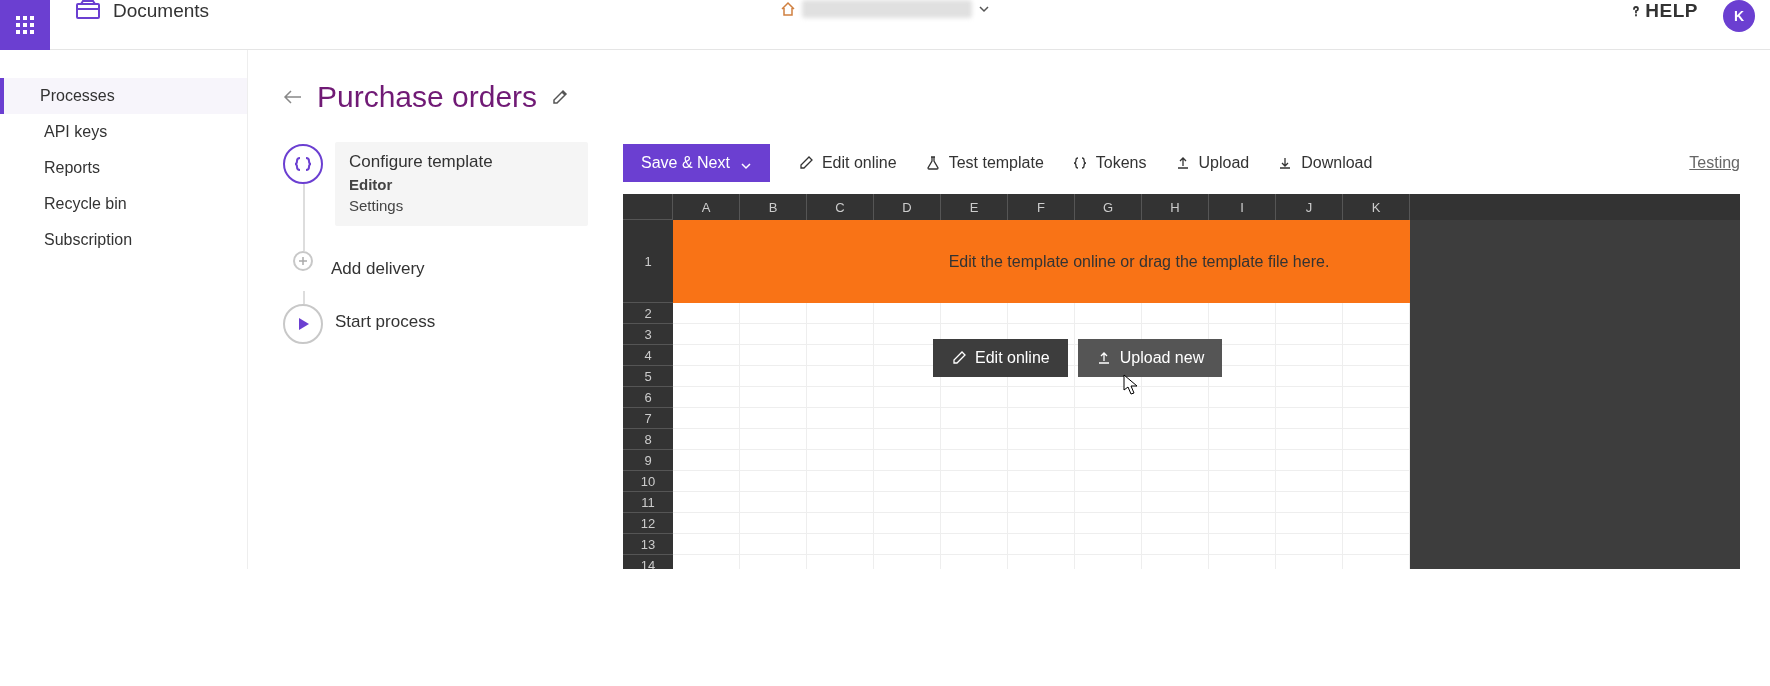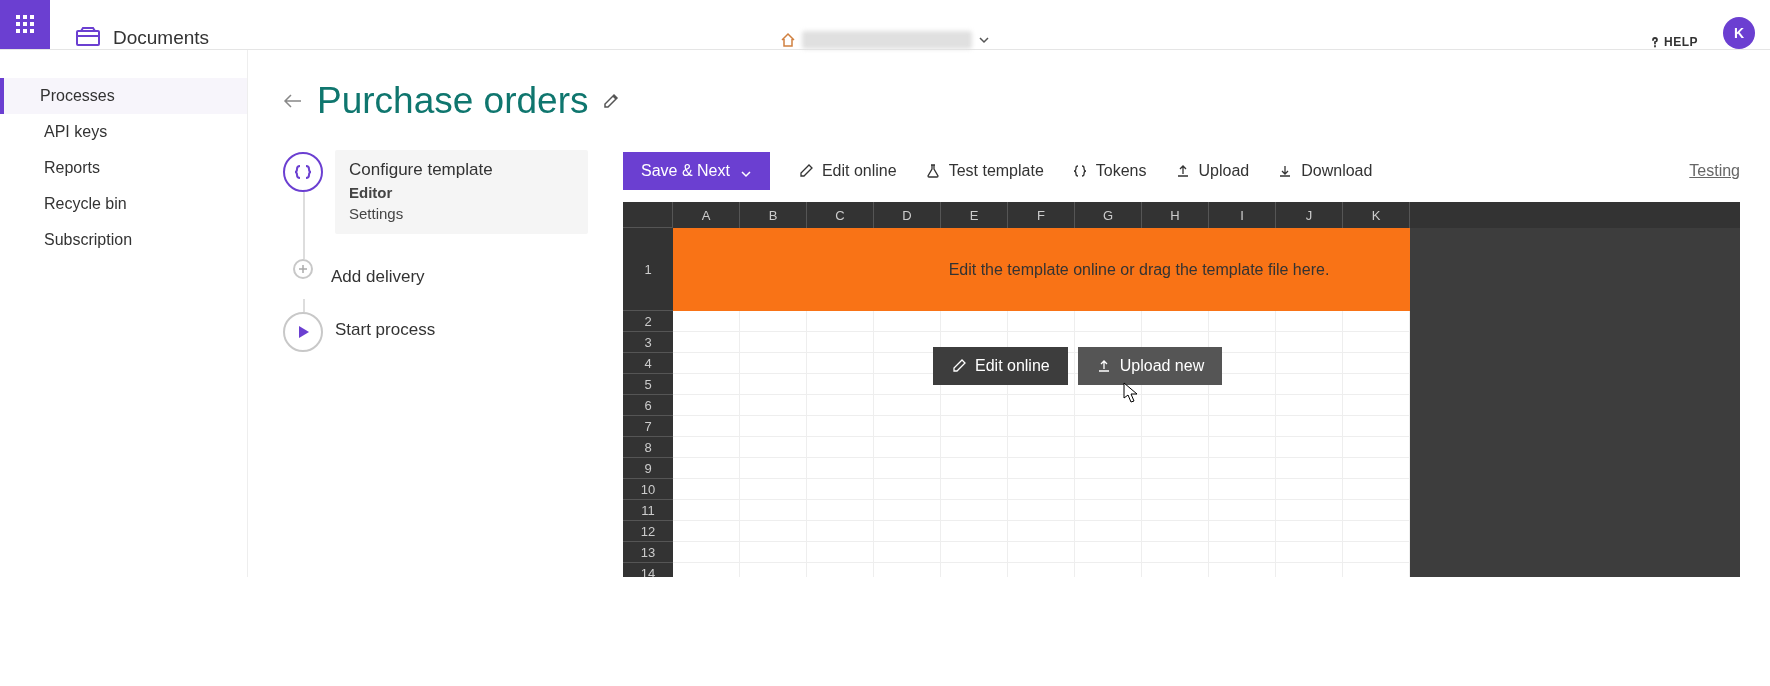--- a/index.html
+++ b/index.html
@@ -1,40 +1,40 @@
 <!DOCTYPE html>
 <html><head>
 <meta charset="utf-8">
 <style>
 * { box-sizing: border-box; margin: 0; padding: 0; }
 body { font-family: "Segoe UI", Arial, sans-serif; font-size: 15px; color: #333; background: #fff; width: 1770px; }
 
 
-.topbar { display: flex; align-items: flex-end; height: 50px; border-bottom: 1px solid #e5e5e5; position: relative; }
+.topbar { display: flex; align-items: flex-start; height: 50px; border-bottom: 1px solid #e5e5e5; position: relative; }
 .apps-btn { width: 50px; height: 50px; background: #6b3fd1; display: flex; align-items: center; justify-content: center; }
 .apps-grid { width: 18px; height: 18px; display: grid; grid-template-columns: repeat(3,4px); grid-template-rows: repeat(3,4px); gap: 3px; }
 .apps-grid span { background: #fff; width: 4px; height: 4px; }
 .doc-icon { margin-left: 25px; color: #6b3fd1; }
 .doc-label { margin-left: 12px; font-size: 19px; color: #333; }
 .account { position: absolute; left: 50%; transform: translateX(-50%); display: flex; align-items: center; gap: 6px; }
 .account .blurred { width: 170px; height: 18px; background: #e0e0e0; filter: blur(2px); border-radius: 3px; }
-.help { margin-left: auto; display: flex; align-items: center; gap: 2px; font-weight: 600; font-size: 12px; color: #333; letter-spacing: .5px; }
+.help { margin-left: auto; display: flex; align-items: center; gap: 2px; font-weight: 600; font-size: 19px; color: #333; letter-spacing: .5px; }
 .avatar { width: 32px; height: 32px; border-radius: 50%; background: #6b3fd1; color: #fff; display: flex; align-items: center; justify-content: center; margin: 0 15px 0 25px; font-size: 14px; font-weight: 600; }
 
 
 .layout { display: flex; }
 .sidebar { width: 248px; border-right: 1px solid #eee; padding-top: 28px; }
 .side-item { padding: 9px 0 9px 40px; font-size: 16px; cursor: pointer; border-left: 4px solid transparent; }
 .side-item.active { border-left-color: #6b3fd1; background: #f7f5fb; padding-left: 36px; }
 .side-item.indent { padding-left: 40px; }
 
 .main { flex: 1; padding: 30px 30px 0 35px; }
 .title-row { display: flex; align-items: center; gap: 14px; margin-bottom: 30px; }
 .back-arrow { color: #888; font-size: 18px; }
-.page-title { font-size: 37px; font-weight: 400; color: #0f766e; }
+.page-title { font-size: 30px; font-weight: 400; color: #701a75; }
 .edit-title-icon { color: #555; }
 
 .content-row { display: flex; gap: 35px; }
 
 
 .steps { width: 305px; }
 .step { display: flex; align-items: flex-start; gap: 12px; position: relative; }
 .step-circle { width: 40px; height: 40px; border: 2px solid #c8c8c8; border-radius: 50%; display: flex; align-items: center; justify-content: center; background: #fff; flex-shrink: 0; z-index: 2; }
 .step-circle.active { border-color: #6b3fd1; }
 .step-circle.small { width: 20px; height: 20px; margin-left: 10px; }

